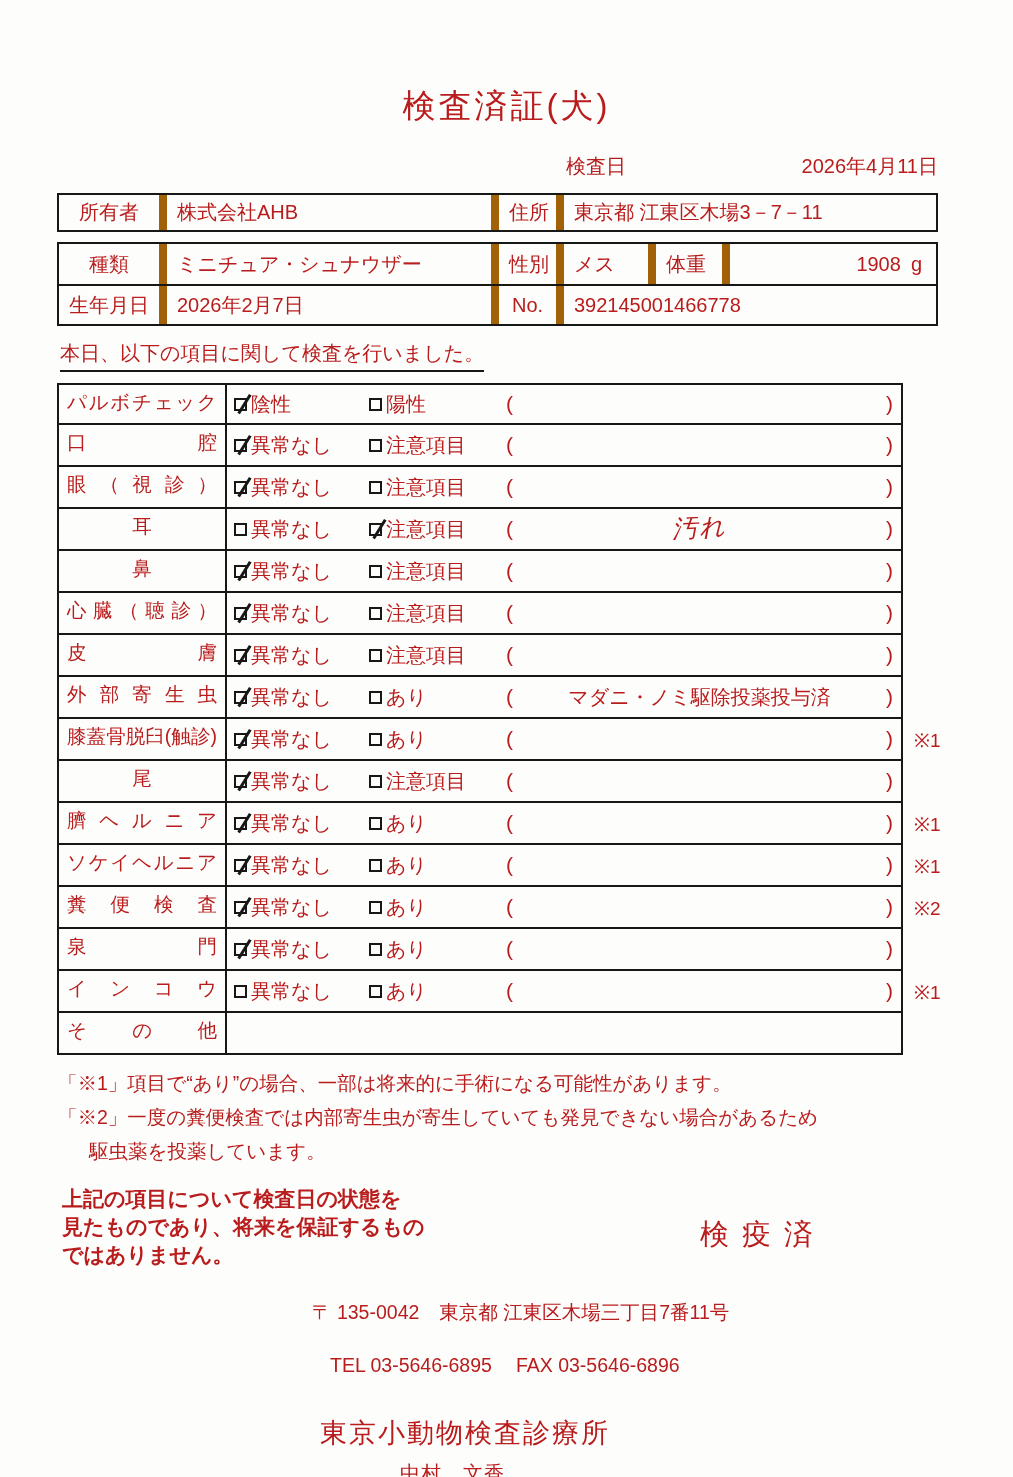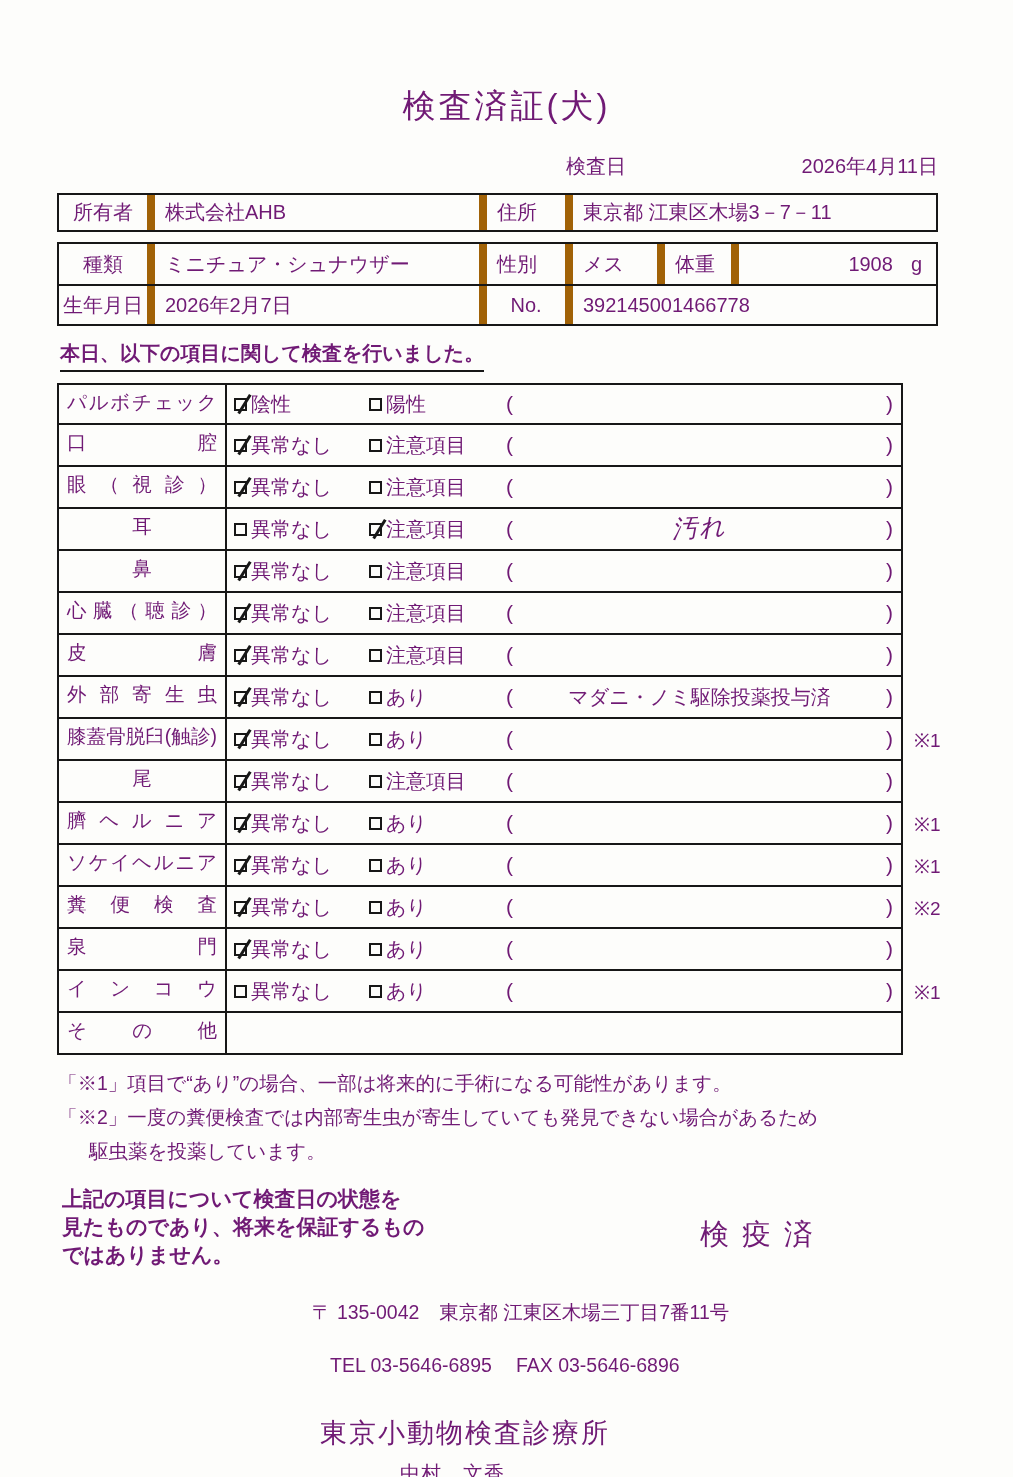--- a/index.html
+++ b/index.html
@@ -1,50 +1,50 @@
 <!DOCTYPE html>
 <html><head>
 <meta charset="utf-8">
 <style>
   * { box-sizing: border-box; margin: 0; padding: 0; }
   html,body { background:#e9e9e9; }
   .page {
     width: 1013px; height: 1477px; margin: 0 auto;
-    background: #fdfdfb; color: #701a75;
+    background: #fdfdfb; color: #b91c1c;
     font-family: "Liberation Sans", sans-serif;
     position: relative; overflow: hidden;
   }
   .content { padding-top: 84px; }
 
   .title { text-align: center; font-size: 33px; letter-spacing: 3px; font-weight: 500; }
 
   .date-row { display: flex; justify-content: space-between; width: 372px;
     margin: 24px 0 0 566px; font-size: 20px; }
 
   
   .tbl { margin-left: 57px; width: 881px; border: 2px solid #171717; }
   .t1 { display: flex; height: 39px; margin-top: 13px; }
   .t2 { margin-top: 10px; }
   .t2 .row { display: flex; height: 40px; }
   .t2 .row + .row { border-top: 2px solid #171717; }
   .cell { border-left: 8px solid #a16207; display: flex; align-items: center;
     padding: 0 10px; font-size: 20px; overflow: hidden; white-space: nowrap; }
   .cell:first-child { border-left: none; }
   .c { justify-content: center; padding: 0 4px; }
-  .w108 { width: 88px; flex: none; }
+  .w108 { width: 100px; flex: none; }
   .w332 { width: 332px; flex: none; }
-  .w86  { width: 86px;  flex: none; }
+  .w86  { width: 65px;  flex: none; }
   .w92  { width: 92px;  flex: none; }
   .w65  { width: 74px;  flex: none; }
   .grow { flex: 1; }
-  .weight { justify-content: flex-end; gap: 18px; padding-right: 14px; }
+  .weight { justify-content: flex-end; gap: 10px; padding-right: 14px; }
 
   .intro-wrap { margin: 14px 0 0 60px; }
   .intro { display: inline-block; font-size: 20px; padding-bottom: 3px;
-    border-bottom: 2px solid #171717; font-weight: bold; }
+    border-bottom: 2px solid #171717; }
 
   
   .ins-table { margin: 11px 0 0 57px; }
   .ins-row { display: flex; align-items: stretch; }
   .ins-inner { width: 846px; display: flex; border: 2px solid #171717; border-top: none; height: 42px; }
   .ins-row:first-child .ins-inner { border-top: 2px solid #171717; }
   .ins-label { width: 168px; flex: none; border-right: 2px solid #171717;
     line-height: 35px; padding: 0 8px; font-size: 19.5px;
     text-align: justify; text-align-last: justify; white-space: nowrap; overflow: hidden; }
   .ins-label.single { text-align: center; text-align-last: center; }

